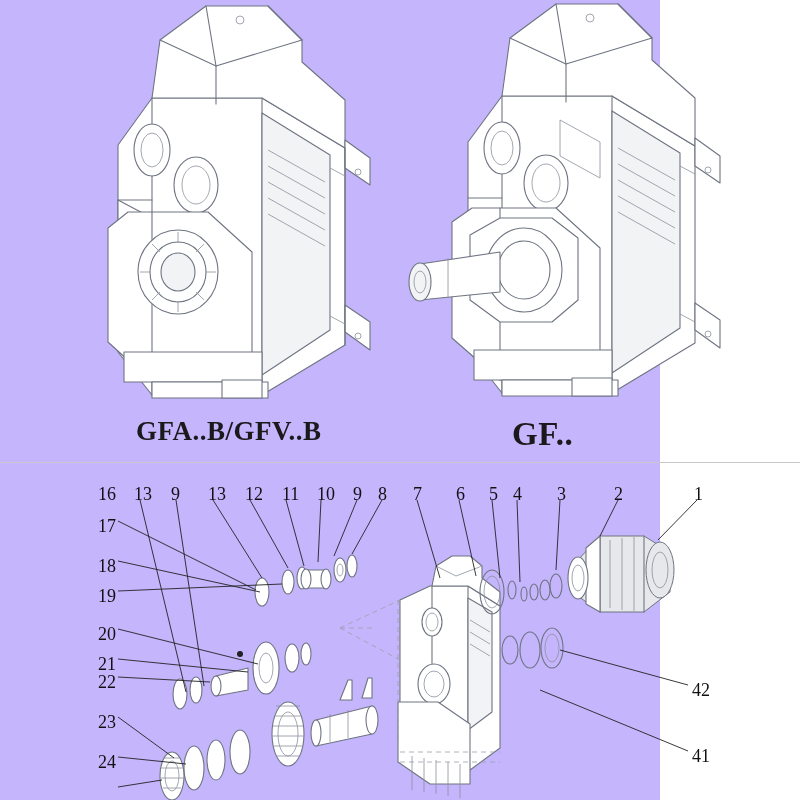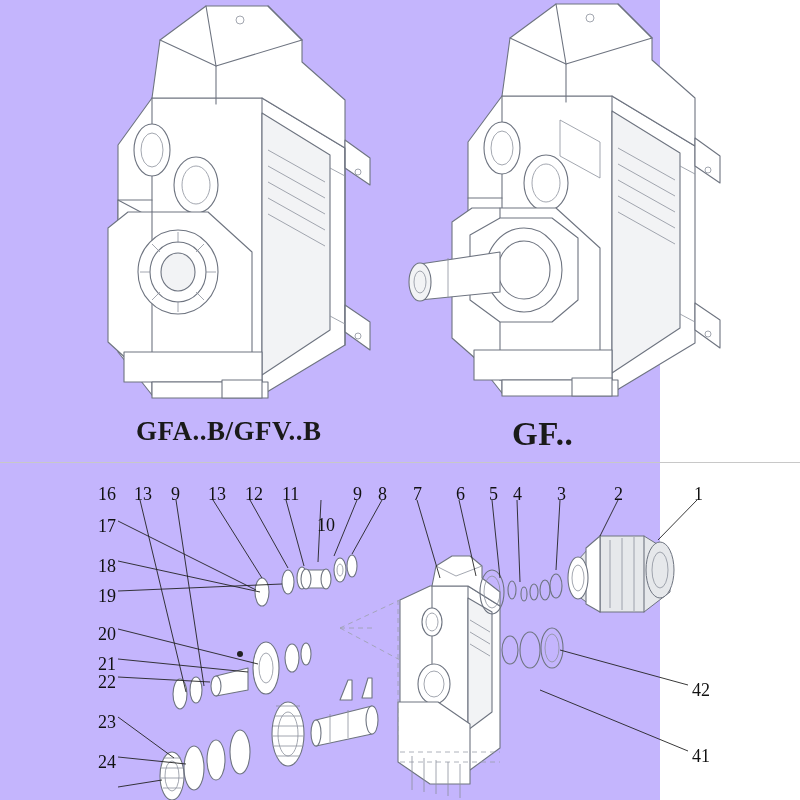--- a/index.html
+++ b/index.html
@@ -334,21 +334,21 @@
   <div class="caption" id="caption-left">GFA..B/GFV..B</div>
   <div class="caption" id="caption-right">GF..</div>
 
   <div id="callout-layer">
       <div class="callout" style="left: 98px; top: 484px;">16</div>
       <div class="callout" style="left: 134px; top: 484px;">13</div>
       <div class="callout" style="left: 171px; top: 484px;">9</div>
       <div class="callout" style="left: 208px; top: 484px; text-align: center;">13</div>
       <div class="callout" style="left: 245px; top: 484px;">12</div>
       <div class="callout" style="left: 282px; top: 484px;">11</div>
-      <div class="callout" style="left: 317px; top: 484px; margin-top: 31px;">10</div>
+      <div class="callout" style="left: 317px; top: 484px;">10</div>
       <div class="callout" style="left: 353px; top: 484px;">9</div>
       <div class="callout" style="left: 378px; top: 484px;">8</div>
       <div class="callout" style="left: 413px; top: 484px;">7</div>
       <div class="callout" style="left: 456px; top: 484px;">6</div>
       <div class="callout" style="left: 489px; top: 484px;">5</div>
       <div class="callout" style="left: 513px; top: 484px;">4</div>
       <div class="callout" style="left: 557px; top: 484px;">3</div>
       <div class="callout" style="left: 614px; top: 484px;">2</div>
       <div class="callout" style="left: 694px; top: 484px;">1</div>
       <div class="callout" style="left: 98px; top: 516px;">17</div>

